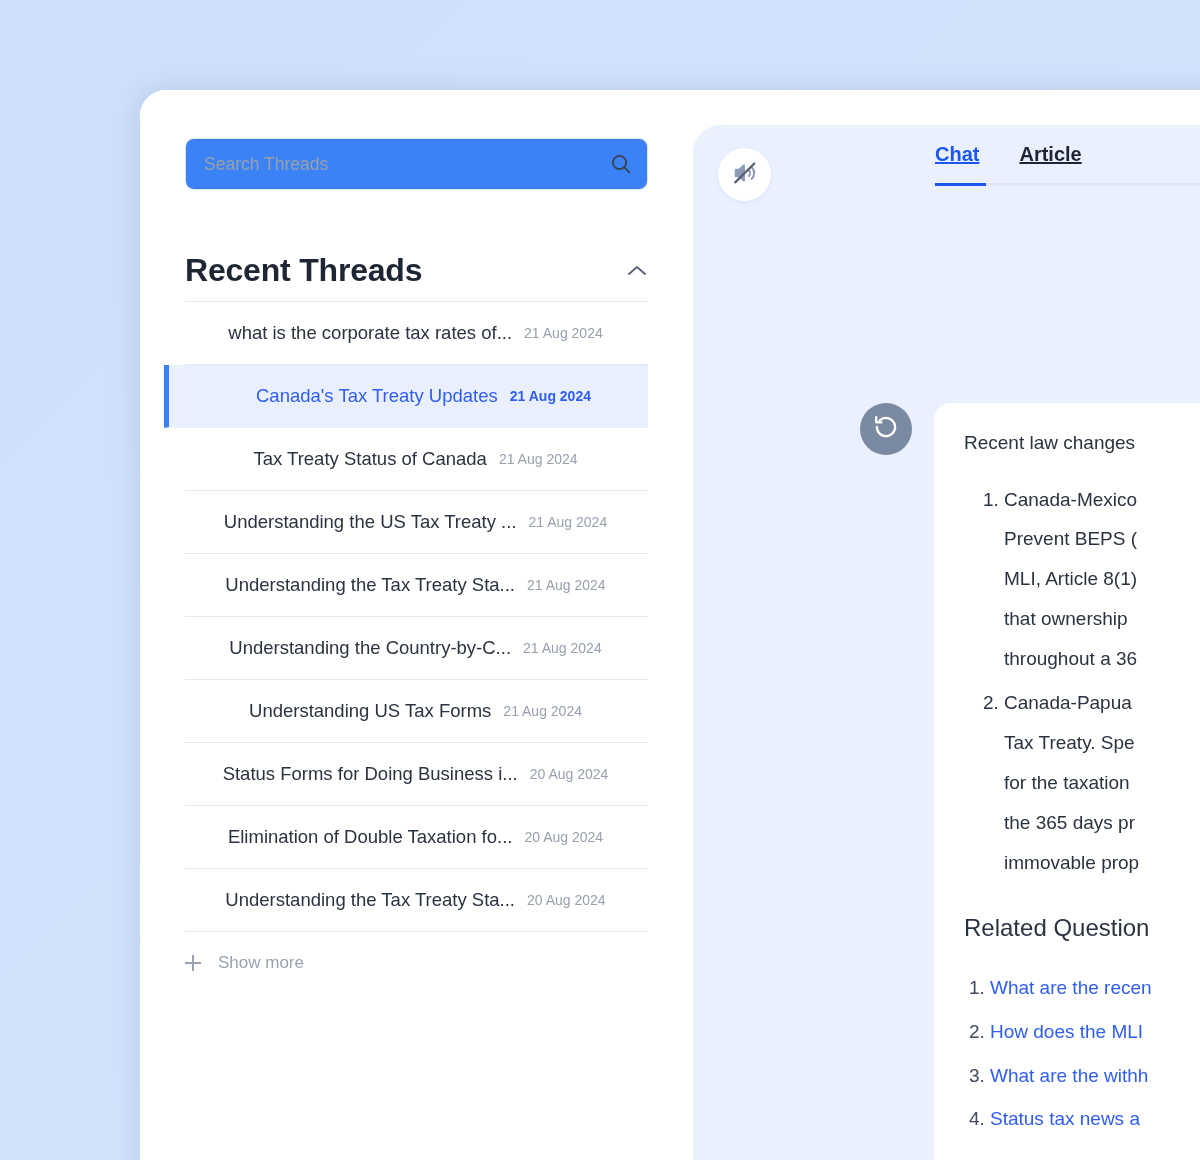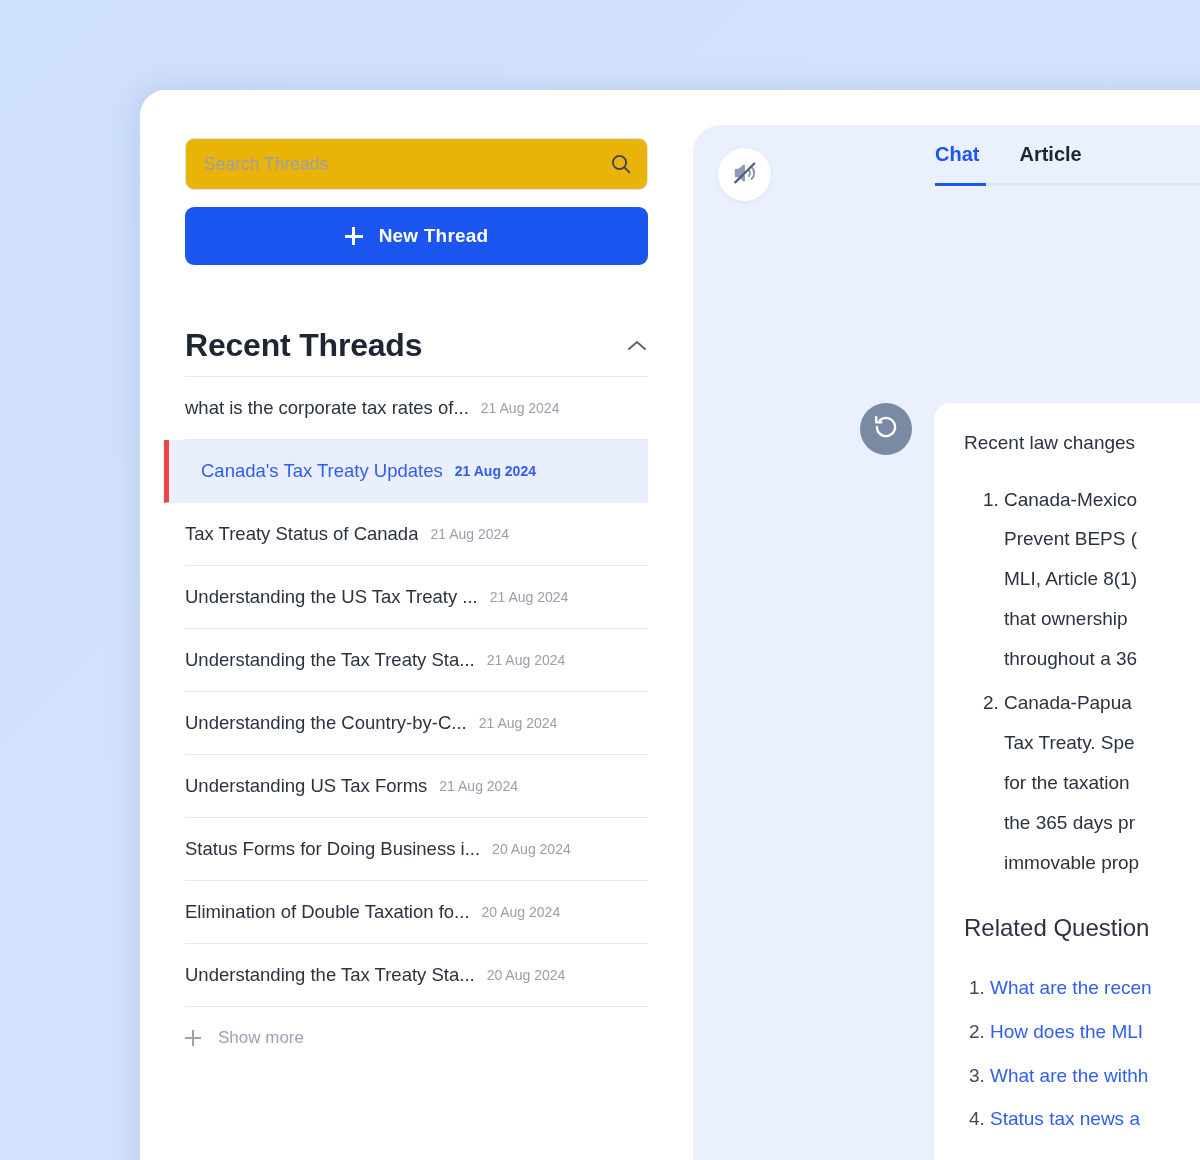--- a/index.html
+++ b/index.html
@@ -40,21 +40,21 @@
     display: flex;
     flex-direction: column;
   }
 
   
   .search-wrap {
     position: relative;
     height: 52px;
     border: 1px solid #e0e3e9;
     border-radius: 9px;
-    background: #eab308;
+    background: #3b82f6;
     display: flex;
     align-items: center;
     padding: 0 14px 0 18px;
   }
   .search-input {
     flex: 1;
     border: none;
     outline: none;
     font-family: "Liberation Sans", sans-serif;
     font-size: 17.5px;
@@ -113,21 +113,21 @@
     width: 22px; height: 22px;
     display: flex; align-items: center; justify-content: center;
     cursor: pointer;
   }
 
   
   .thread-list { border-top: 1px solid #e6e8ed; }
   .thread-item {
     display: flex;
     align-items: center;
-    justify-content: flex-start;
+    justify-content: center;
     height: 63px;
     border-bottom: 1px solid #e6e8ed;
     cursor: pointer;
     padding-right: 2px;
   }
   .thread-title {
     font-size: 18.5px;
     color: #2b3240;
     white-space: nowrap;
     overflow: hidden;
@@ -135,21 +135,21 @@
     max-width: 340px;
   }
   .thread-date {
     font-size: 14px;
     color: #98a0ae;
     white-space: nowrap;
     margin-left: 12px;
   }
   .thread-item.selected {
     background: #e9effc;
-    border-left: 5px solid #ef4444;
+    border-left: 5px solid #3b82f6;
     border-bottom-color: transparent;
     margin-left: -21px;
     padding-left: 32px;
     padding-right: 2px;
     width: calc(100% + 21px);
   }
   .thread-item.selected .thread-title { color: #2f5ef0; }
   .thread-item.selected .thread-date  { color: #2f5ef0; font-weight: bold; }
 
   
@@ -198,20 +198,21 @@
     top: 18px;
     width: 900px;
   }
   .tab-row { display: flex; gap: 40px; align-items: flex-end; }
   .tab {
     font-size: 20px;
     font-weight: bold;
     padding-bottom: 17px;
     cursor: pointer;
     position: relative;
+    text-decoration: underline;
   }
   .tab.active { color: #1b56f0; }
   .tab.inactive { color: #1e2533; }
   .tab-underline-track {
     height: 3px;
     background: #dde5f7;
     width: 900px;
     position: relative;
   }
   .tab-underline-active {
@@ -300,24 +301,20 @@
     <div class="search-wrap">
       <input class="search-input" type="text" placeholder="Search Threads" style="">
       <span class="search-icon">
         <svg width="24" height="24" viewBox="0 0 24 24" fill="none" stroke="#3a4050" stroke-width="1.8" stroke-linecap="round">
           <circle cx="10.5" cy="10.5" r="6.6"></circle>
           <line x1="15.4" y1="15.4" x2="20.3" y2="20.3"></line>
         </svg>
       </span>
     </div>
 
-    <button class="new-thread-btn">
-      <span class="plus-icon"></span>
-      <span>New Thread</span>
-    </button>
 
     <div class="section-header">
       <span class="section-title">Recent Threads</span>
       <span class="chevron-up">
         <svg width="20" height="13" viewBox="0 0 20 13" fill="none" stroke="#5b6474" stroke-width="1.9" stroke-linecap="round" stroke-linejoin="round">
           <polyline points="2,10 10,3 18,10"></polyline>
         </svg>
       </span>
     </div>
 

